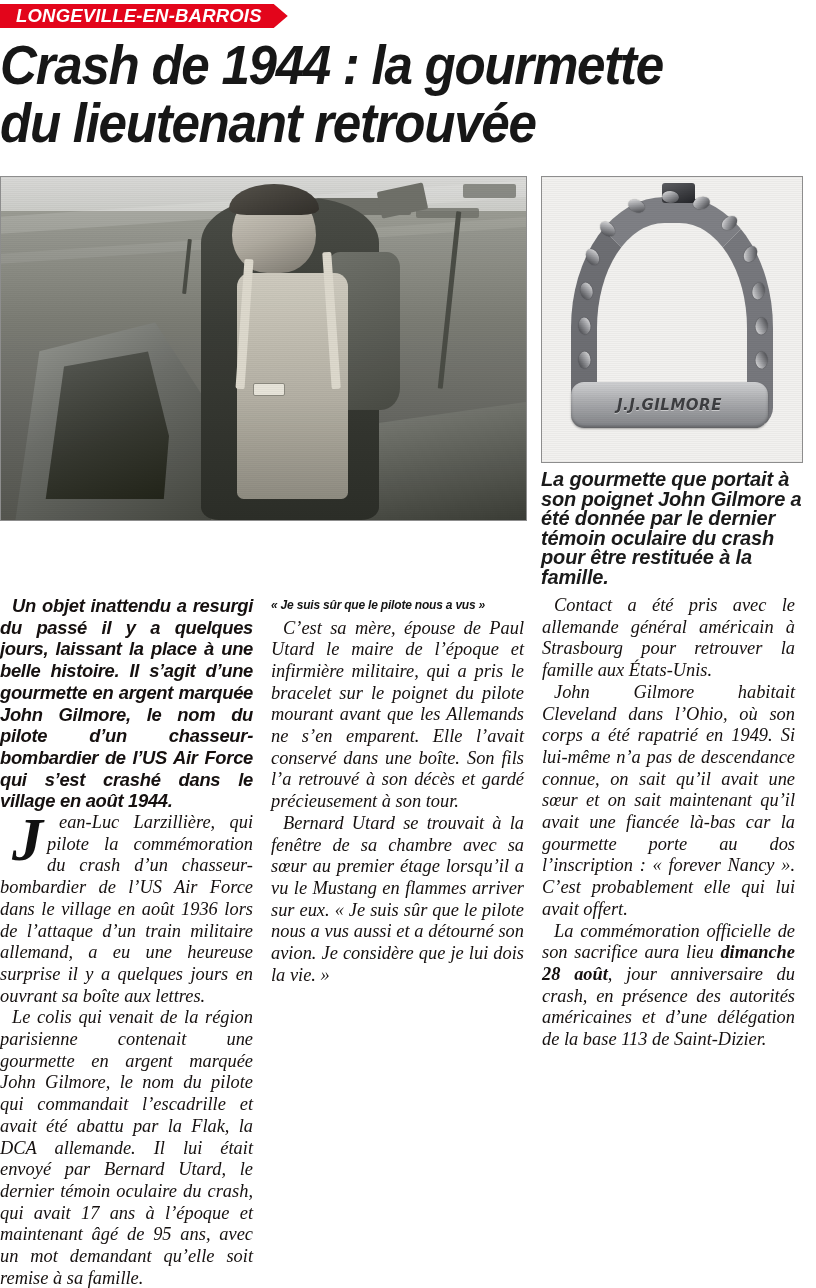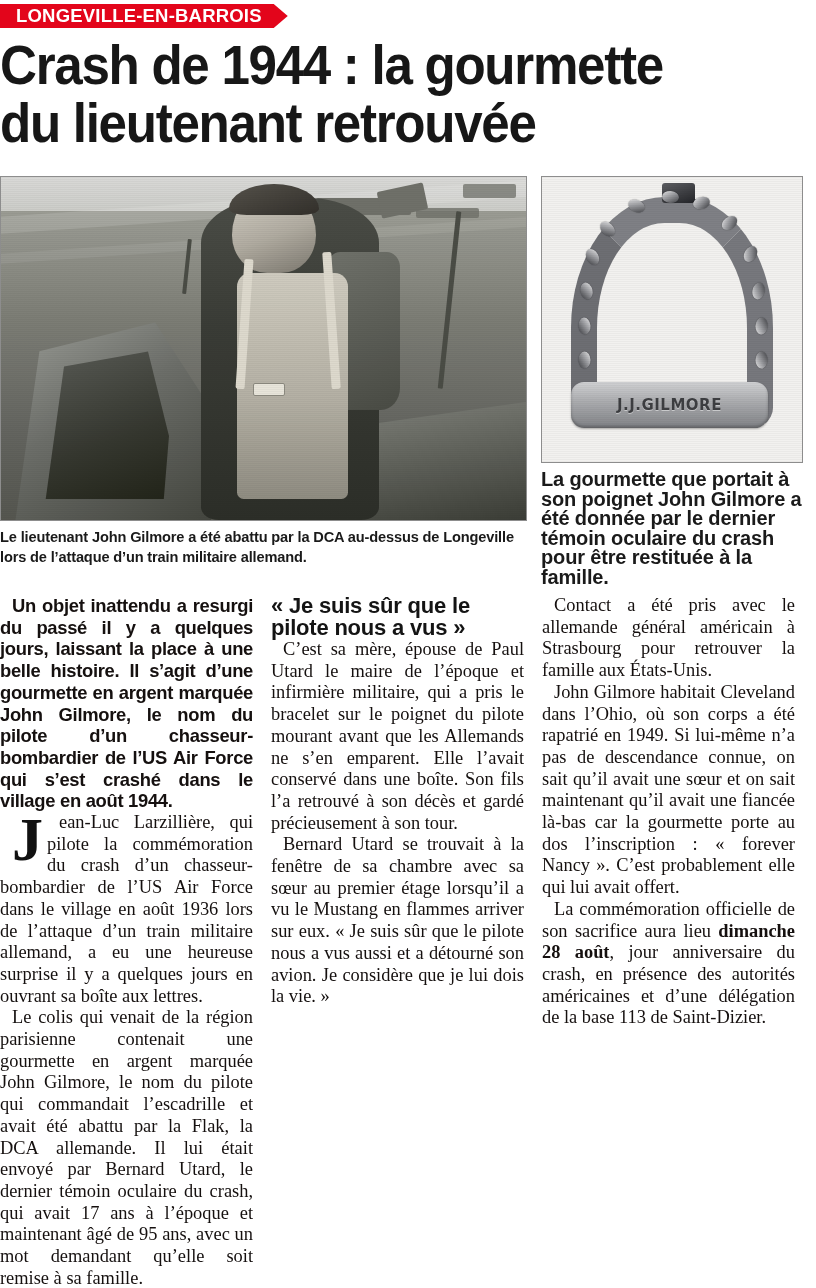--- a/index.html
+++ b/index.html
@@ -15,20 +15,21 @@
     color: #1a1a1a;
     position: relative;
   }
 
   .page {
     width: 816px;
     height: 1288px;
     padding: 0;
     box-sizing: border-box;
     position: relative;
+    font-style: italic;
   }
 
   
   .kicker-wrap {
     padding: 4px 0 0 0;
     height: 26px;
   }
   .kicker {
     display: inline-block;
     position: relative;
@@ -120,21 +121,21 @@
     text-align: justify;
     text-indent: 12px;
     hyphens: auto;
     -webkit-hyphens: auto;
     color: #15100f;
   }
 
   .subhead {
     font-family: "Liberation Sans", "DejaVu Sans", sans-serif;
     font-weight: bold;
-    font-size: 22px;
+    font-size: 12px;
     line-height: 21.5px;
     letter-spacing: -0.2px;
     margin: 0 0 1px 0;
     color: #141414;
   }
 
   .dropcap-para {
     position: relative;
     text-indent: 0;
   }
@@ -334,21 +335,20 @@
           <div class="chute-pack"></div>
           <div class="pilot-head"></div>
           <div class="pilot-hair"></div>
           <div class="vest"></div>
           <div class="strap" style="left:45.5%;top:24%;width:9px;height:38%;transform:rotate(4deg);"></div>
           <div class="strap" style="left:62%;top:22%;width:9px;height:40%;transform:rotate(-4deg);"></div>
           <div class="buckle" style="left:48%;top:60%;width:30px;height:11px;"></div>
           <div class="grain"></div>
         </div>
       </div>
-      <div class="caption">Le lieutenant John Gilmore a été abattu par la DCA au-dessus de Longeville lors de l’attaque d’un train militaire allemand.</div>
     </div>
 
     <div class="media-right">
       <div class="photo photo-side">
         <div class="scene">
           <div class="brace-bg"></div>
           <div class="chain"></div>
           <div class="clasp"></div>
           <div class="chain-link" style="left:16%;top:26%;transform:rotate(62deg);"></div>
           <div class="chain-link" style="left:14%;top:38%;transform:rotate(76deg);"></div>

